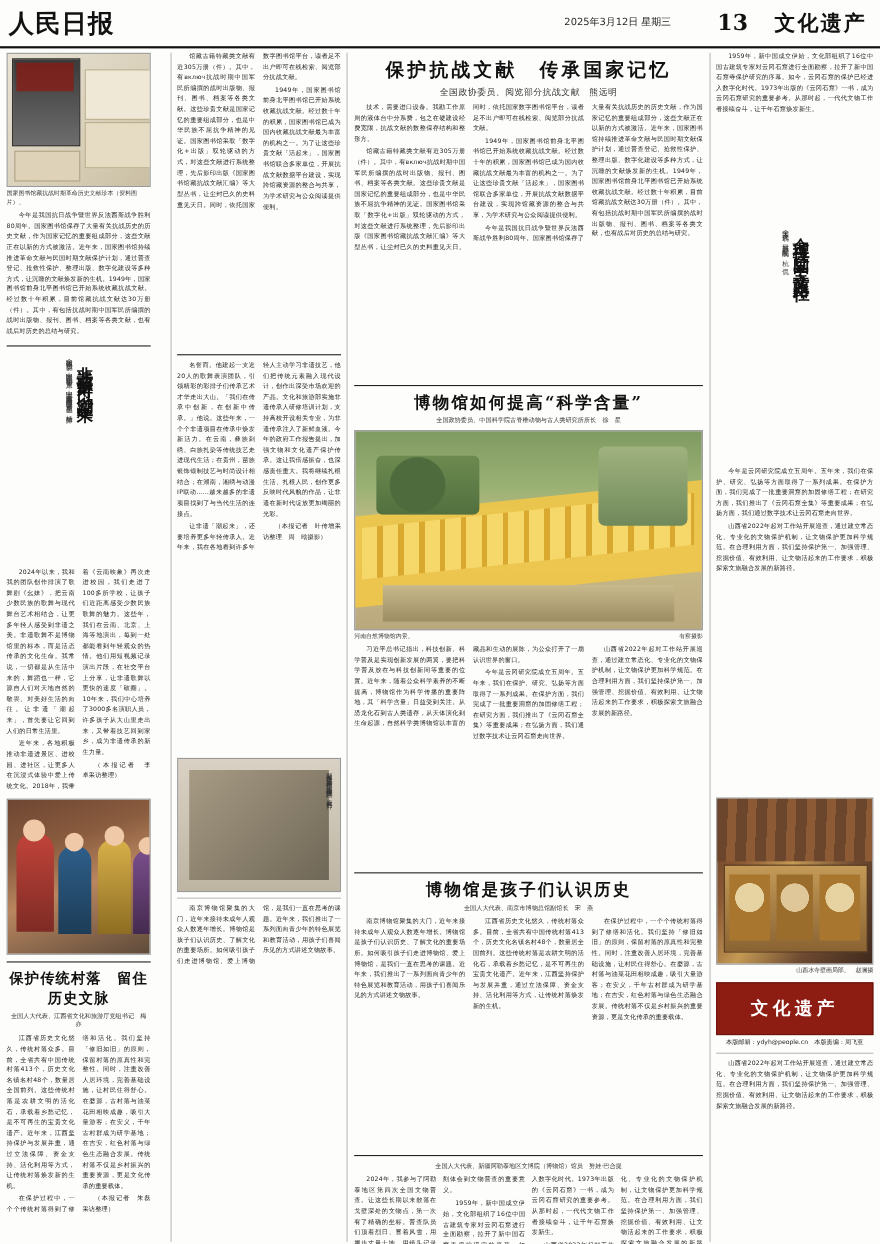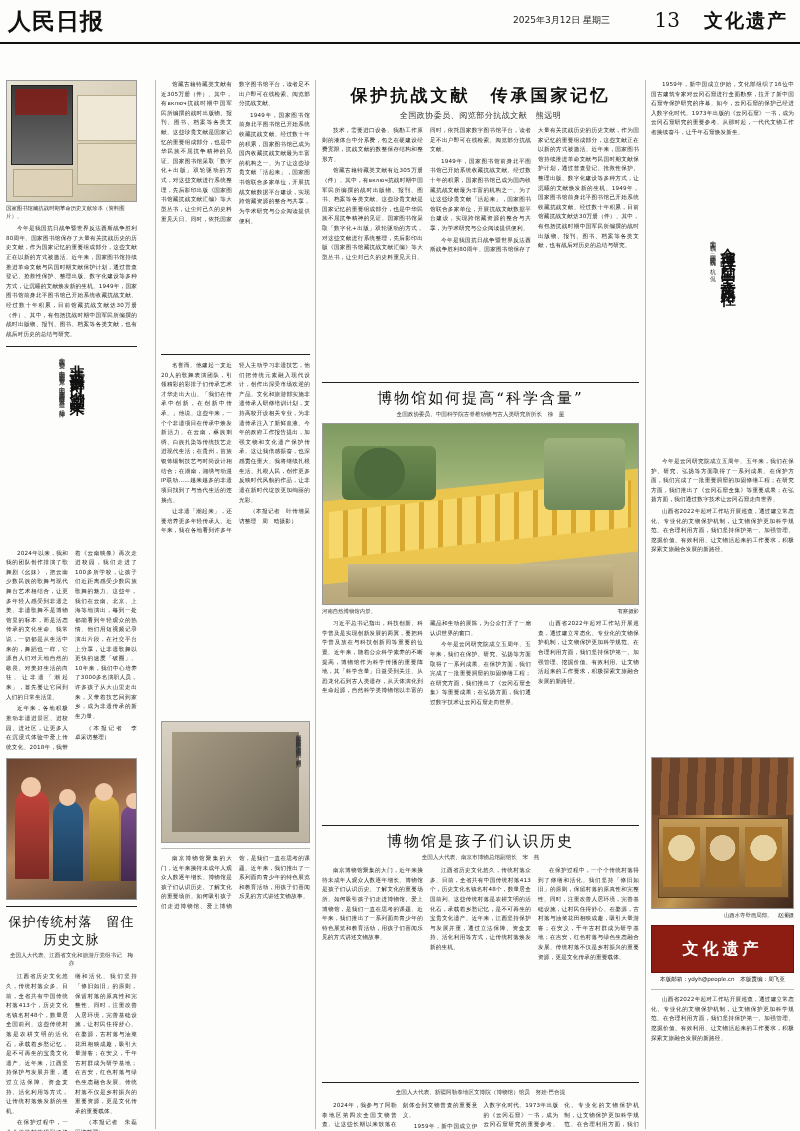--- a/index.html
+++ b/index.html
@@ -3,34 +3,34 @@
 <meta charset="utf-8">
 <style>
   html,body{margin:0;padding:0;background:#ffffff;}
   body{width:800px;height:1131px;font-family:"DejaVu Sans","Liberation Sans",sans-serif;color:#111;}
   .page{position:relative;width:800px;height:1131px;background:#fdfdfb;overflow:hidden;}
 
   
   .masthead{position:relative;height:42px;border-bottom:2px solid #111;display:flex;align-items:center;}
   .logo{font-family:Liberation Serif, serif;font-weight:bold;font-size:23px;letter-spacing:1px;padding-left:8px;color:#111;}
   .masthead-date{position:absolute;right:190px;top:14px;font-size:9px;color:#222;}
-  .masthead-pageno{position:absolute;right:120px;top:8px;font-size:20px;font-weight:normal;font-family:"DejaVu Serif","Liberation Serif",serif;}
+  .masthead-pageno{position:absolute;right:120px;top:8px;font-size:20px;font-weight:bold;font-family:"DejaVu Serif","Liberation Serif",serif;}
   .masthead-section{position:absolute;right:12px;top:8px;font-size:19px;font-weight:bold;font-family:"DejaVu Serif","Liberation Serif",serif;letter-spacing:2px;}
 
   
   .content{position:relative;display:flex;padding:4px 6px 0 6px;box-sizing:border-box;height:1085px;}
-  .col{box-sizing:border-box;margin-top:32px;}
+  .col{box-sizing:border-box;}
   .colA{width:150px;padding-right:18px;border-right:1px solid #bbb;}
   .colB{width:160px;padding:0 5px;border-right:1px solid #bbb;}
   .colC{width:330px;padding:0 6px;border-right:1px solid #bbb;}
   .colD{width:148px;padding-left:5px;}
 
   .hl-main{font-family:"DejaVu Serif","Liberation Serif",serif;font-weight:bold;text-align:center;font-size:17px;letter-spacing:3px;margin:4px 0 3px;}
   .hl-sub{text-align:center;font-size:8px;color:#333;margin-bottom:5px;letter-spacing:.5px;}
-  .hl-mid{font-family:"DejaVu Serif","Liberation Serif",serif;font-weight:normal;text-align:center;font-size:15px;letter-spacing:2px;margin:5px 0 3px;}
+  .hl-mid{font-family:"DejaVu Serif","Liberation Serif",serif;font-weight:bold;text-align:center;font-size:15px;letter-spacing:2px;margin:5px 0 3px;}
 
   .body-text{font-size:5.6px;line-height:1.72;text-align:justify;color:#1a1a1a;letter-spacing:0.2px;}
   .body-text p{margin:0 0 2px;text-indent:11px;}
   .two-cols{column-count:2;column-gap:7px;}
   .three-cols{column-count:3;column-gap:7px;}
   .four-cols{column-count:4;column-gap:6px;}
 
   .photo{position:relative;background:#ccc;overflow:hidden;border:1px solid #999;}
   .cap{font-size:5.4px;color:#333;line-height:1.5;margin:2px 0 4px;}
   .cap-r{text-align:right;}

